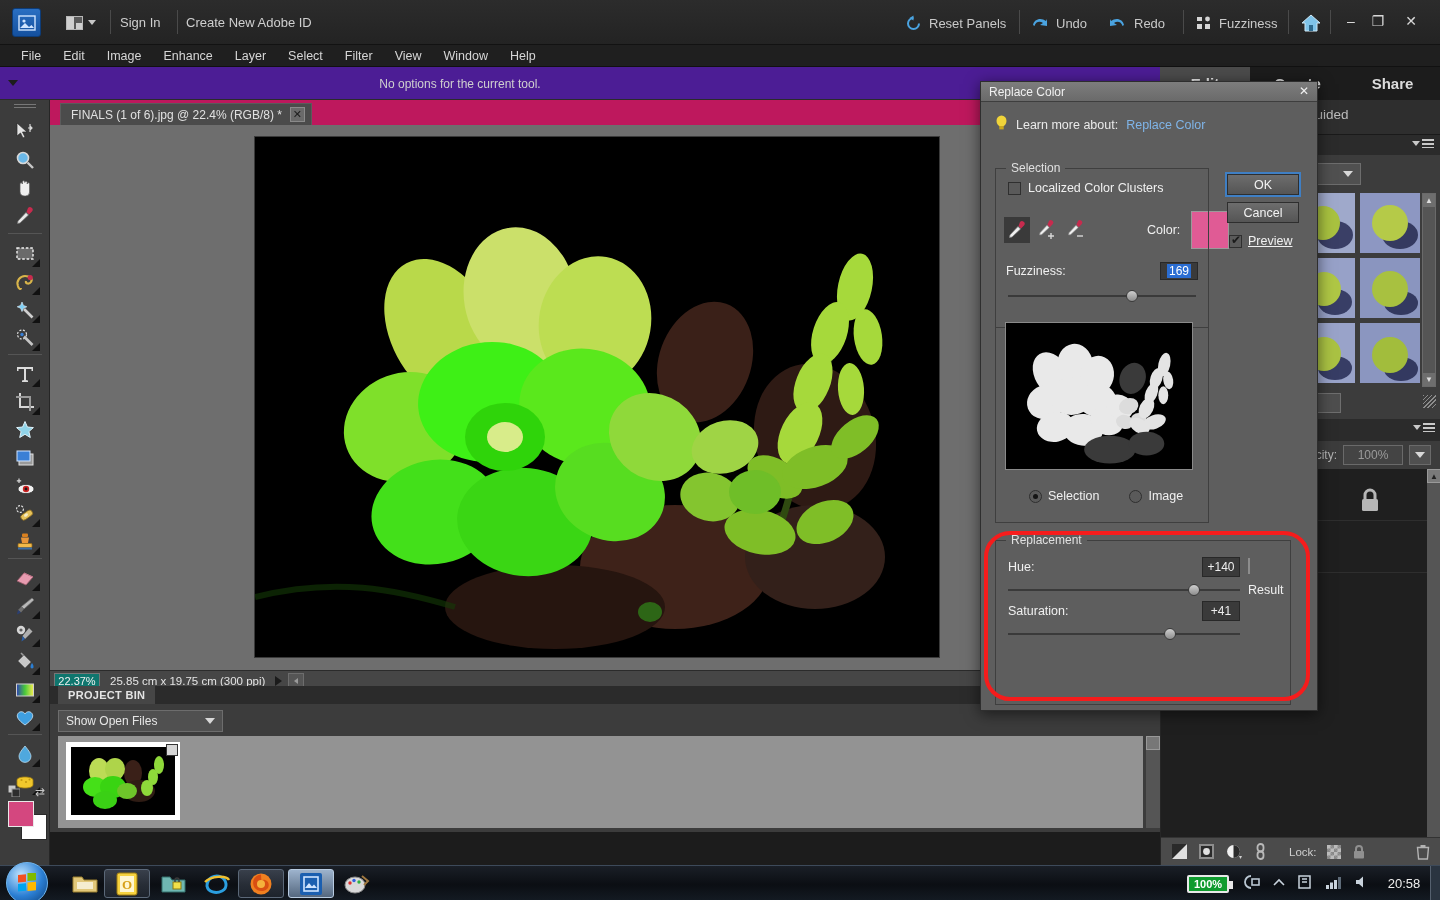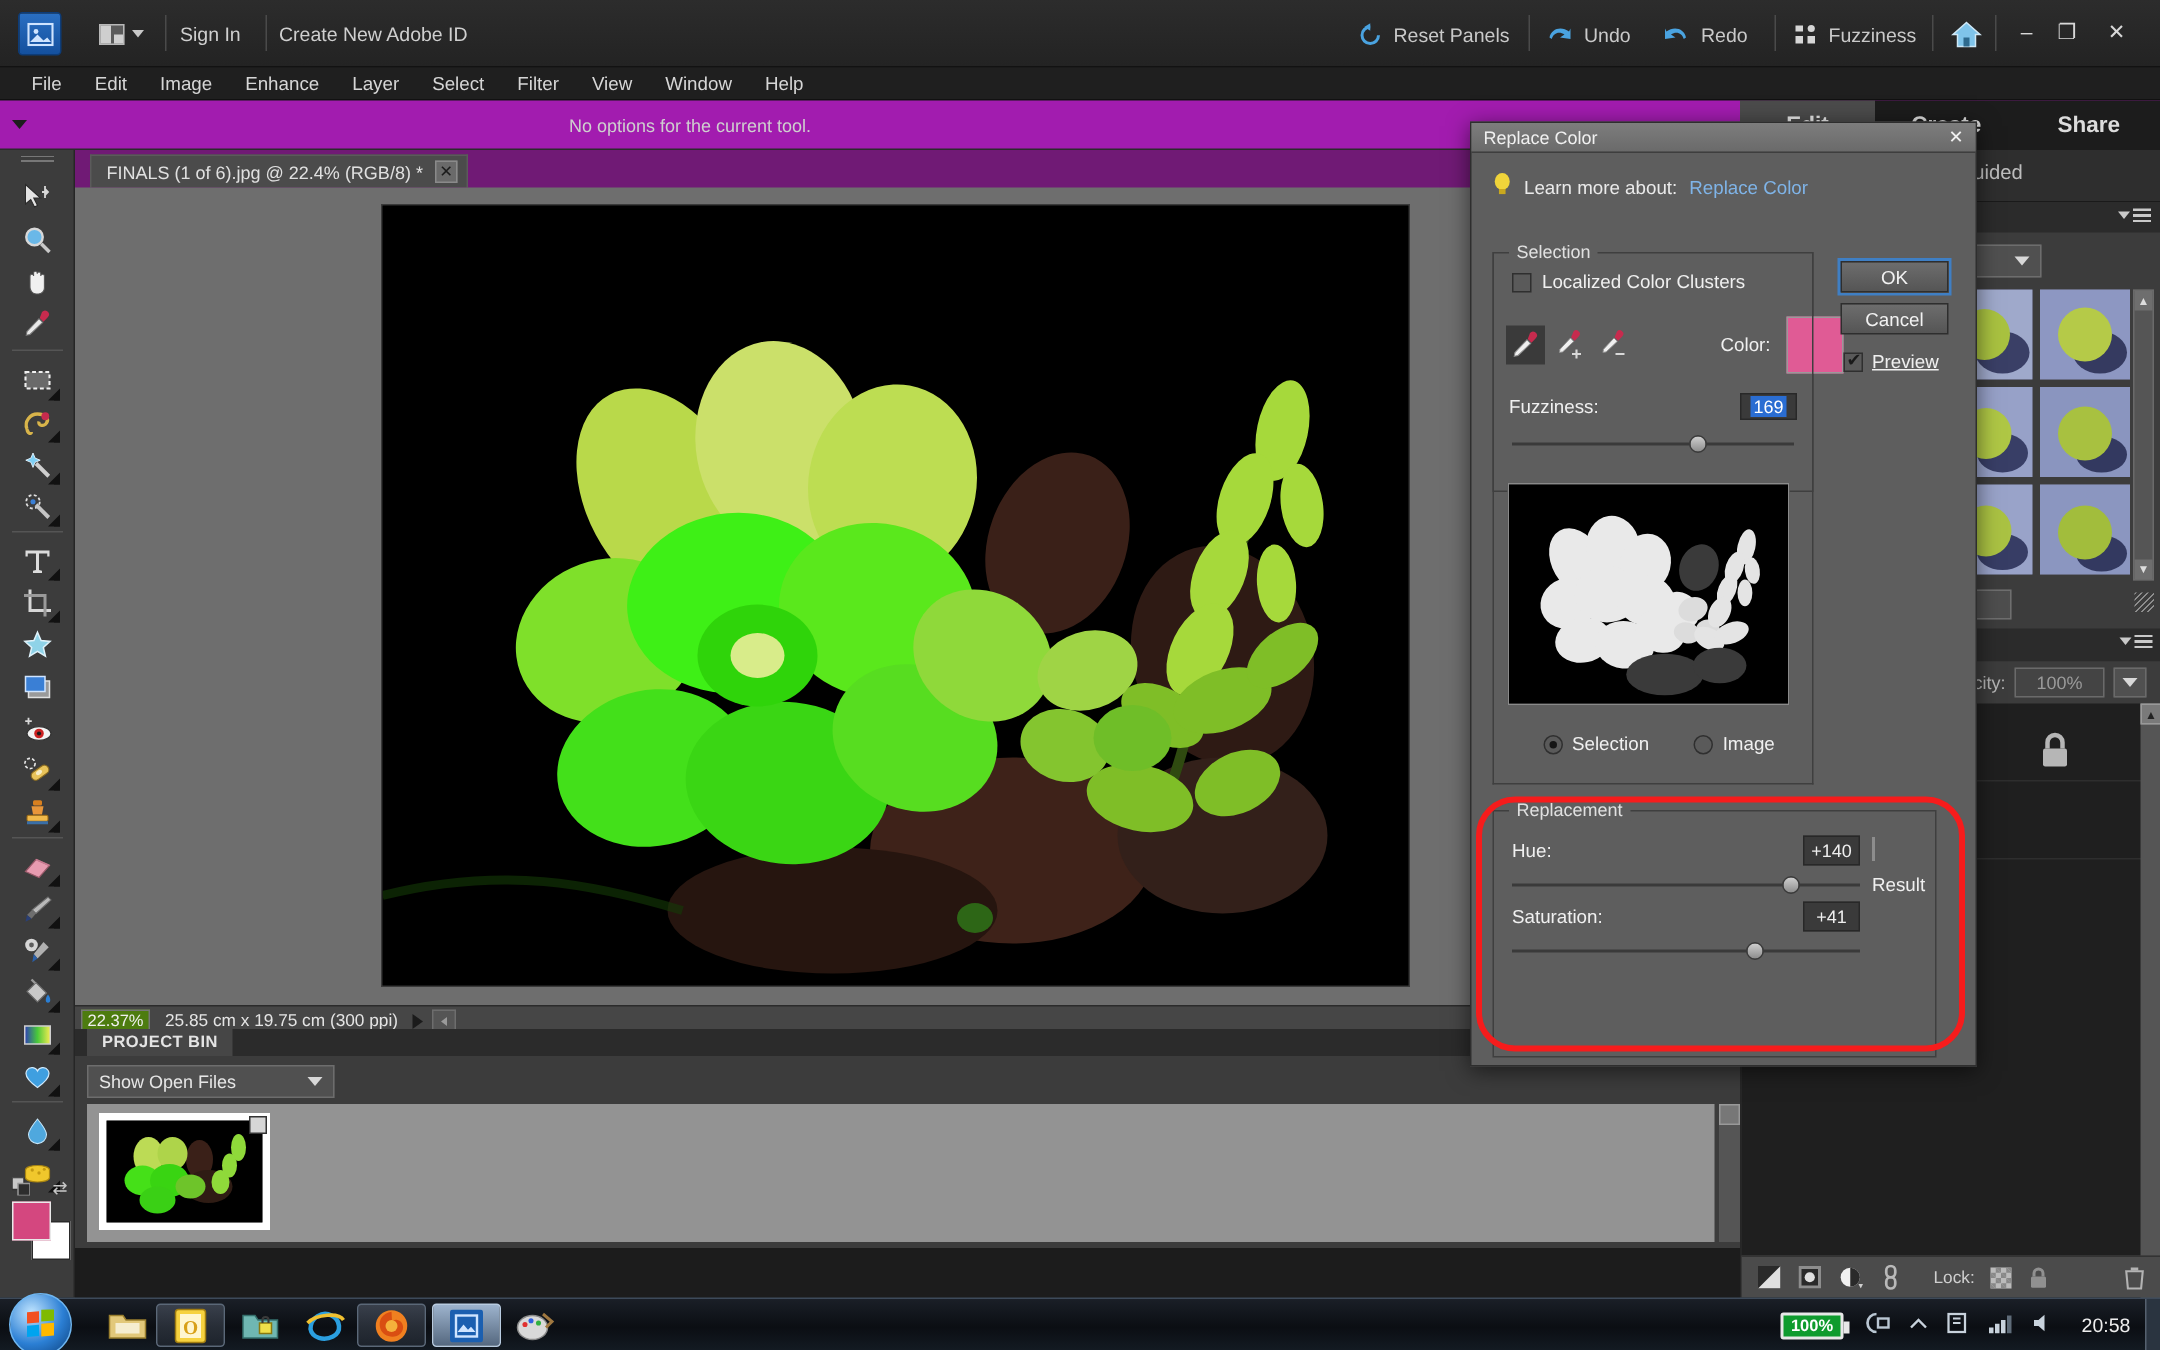--- a/index.html
+++ b/index.html
@@ -50,21 +50,21 @@
   .menubar {
     position:absolute; left:0; top:45px; width:1440px; height:22px;
     background:#1f1f1f; border-bottom:1px solid #111;
     display:flex; align-items:center; padding-left:10px;
   }
   .menu-item { padding:2px 11px; font-size:12.5px; color:#d6d6d6; cursor:pointer; }
 
   
   .optionsbar {
     position:absolute; left:0; top:67px; width:1440px; height:33px;
-    background:#a21caf; border-bottom:1px solid #2b2b2b;
+    background:#4c1d95; border-bottom:1px solid #2b2b2b;
   }
   .opt-caret{ position:absolute; left:8px; top:13px; width:0;height:0;
     border-left:5px solid transparent;border-right:5px solid transparent;border-top:6px solid #1d1d1d;cursor:pointer;}
   .opt-text{ position:absolute; left:0; top:10px; width:920px; text-align:center; color:#cfcfcf; font-size:12px;}
 
   
   .modebar { position:absolute; right:0; top:67px; width:280px; height:33px; background:#1c1c1c; }
   .mode-tab { position:absolute; top:0; height:33px; display:flex;align-items:center;justify-content:center;
     font-size:15px; font-weight:bold; color:#dcdcdc; cursor:pointer;}
   .mode-tab.active { background:#4b4b4b; color:#e8e8e8; }
@@ -86,35 +86,35 @@
   .tool .tri{ position:absolute; right:1px; bottom:1px; width:0;height:0;
      border-left:4px solid transparent;border-top:4px solid transparent;border-bottom:4px solid #111;border-right:4px solid #111;}
   .tsep{ position:absolute; left:8px; width:34px; height:1px; background:#555; }
   .swatches{ position:absolute; left:8px; bottom:24px; width:36px; height:40px;}
   .sw-fg{ position:absolute; left:0; top:0; width:26px;height:26px;background:#d4477f;border:1px solid #e9e9e9;}
   .sw-bg{ position:absolute; left:13px; top:13px; width:26px;height:26px;background:#fff;border:1px solid #2a2a2a;}
   .sw-swap{ position:absolute; left:27px; top:-16px; font-size:12px; color:#c6c6c6; }
   .sw-def{ position:absolute; left:0px; top:-16px; width:12px;height:12px;}
 
   
-  .doctabs{ position:absolute; left:50px; top:100px; width:1110px; height:28px; background:#701a75;
+  .doctabs{ position:absolute; left:50px; top:100px; width:1110px; height:28px; background:#be185d;
     border-bottom:1px solid #1a1a1a;}
   .doctab{ position:absolute; left:10px; top:3px; height:22px; background:#4b4b4b; border:1px solid #5b5b5b;
      border-bottom:none; display:flex;align-items:center; padding:0 6px 0 10px; gap:8px; cursor:pointer;}
   .doctab span{ font-size:12px; color:#e0e0e0; white-space:nowrap;}
   .doctab .x{ width:15px;height:15px;background:#6a6a6a;border:1px solid #8a8a8a;color:#1c1c1c;font-size:11px;
      display:flex;align-items:center;justify-content:center; cursor:pointer;}
 
   
   .canvaswrap{ position:absolute; left:50px; top:125px; width:1110px; height:545px; background:#6e6e6e;}
   .canvas{ position:absolute; left:205px; top:12px; width:684px; height:520px; background:#000;
      box-shadow:0 0 0 1px #3a3a3a; overflow:hidden;}
   .statusbar{ position:absolute; left:50px; top:670px; width:1110px; height:20px; background:#464646;
      border-top:1px solid #2b2b2b; display:flex; align-items:center;}
-  .zoomfield{ width:46px; height:16px; margin-left:4px; background:#4d7c0f; border:1px solid #777;
+  .zoomfield{ width:46px; height:16px; margin-left:4px; background:#0f766e; border:1px solid #777;
      font-size:11px; color:#f0f0f0; display:flex;align-items:center;justify-content:center;}
   .dimtext{ margin-left:10px; font-size:11.5px; color:#e4e4e4;}
   .sb-arrow{ margin-left:10px; width:0;height:0;border-top:5px solid transparent;border-bottom:5px solid transparent;
      border-left:7px solid #1b1b1b; cursor:pointer;}
   .sb-box{ margin-left:6px; width:16px;height:15px;background:#555;border:1px solid #6d6d6d;
      display:flex;align-items:center;justify-content:center;}
 
   
   .binbar{ position:absolute; left:50px; top:686px; width:1110px; height:18px; background:#2b2b2b;}
   .bintab{ position:absolute; left:8px; top:0; height:18px; background:#464646; padding:0 10px;

